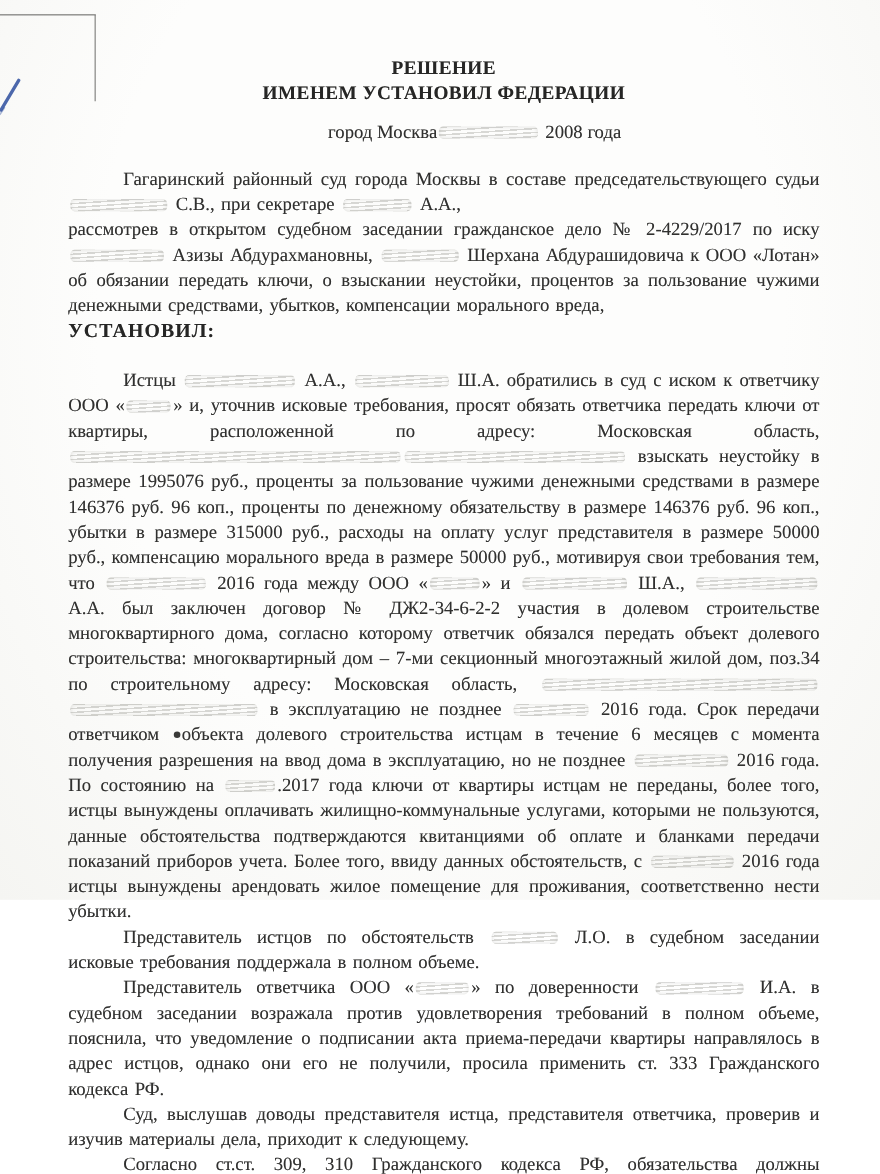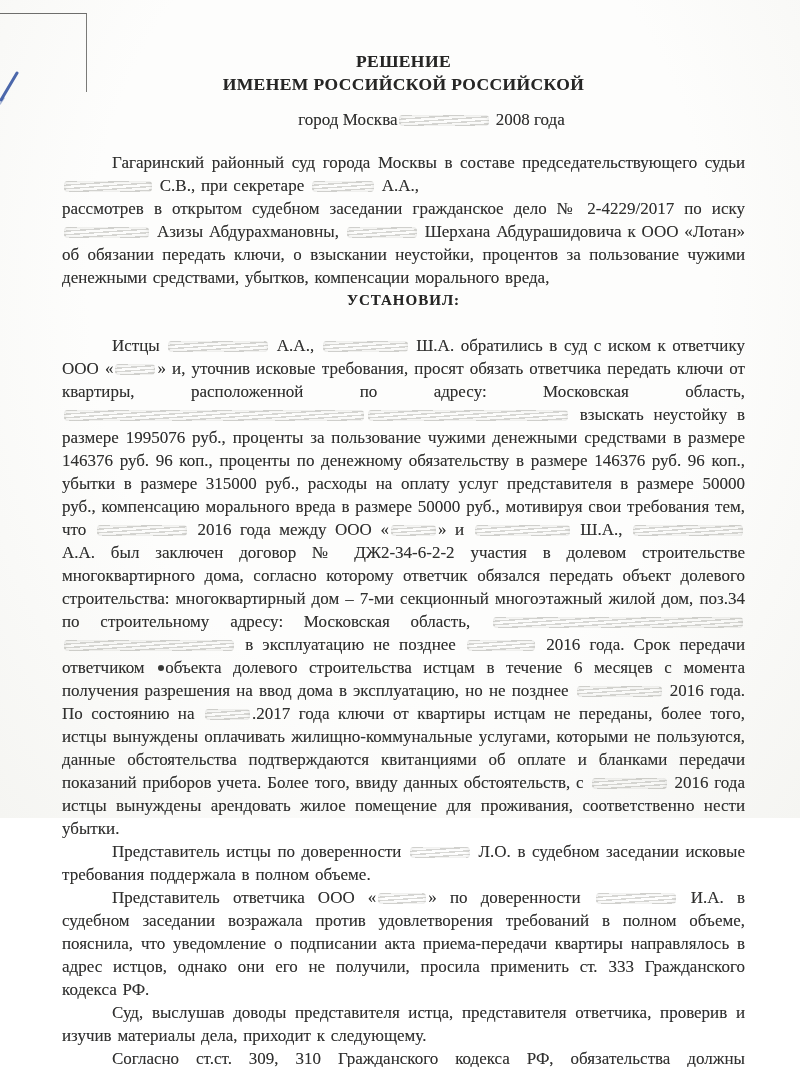--- a/index.html
+++ b/index.html
@@ -57,23 +57,23 @@
   .date-group { white-space: nowrap; }
   
   .doc-body { font-size: 17px; line-height: 23px; }
   .doc-para {
     margin: 0;
     text-align: justify;
     word-spacing: 1.5px;
   }
   .doc-para.indent { text-indent: 50px; font-family: Liberation Serif, serif; }
   .doc-heading {
-    text-align: center;
+    text-align: left;
     font-weight: bold;
-    font-size: 15px;
+    font-size: 18px;
     letter-spacing: 1px;
     color: #262625;
     margin: 0 0 22px 0;
     line-height: 23px;
   }
   
   .redaction {
     display: inline-block;
     height: 11px;
     border-radius: 4px;
@@ -102,35 +102,35 @@
 
   <div class="fold-corner"></div>
 
   <svg class="pen-stroke" width="40" height="60" viewBox="0 0 40 60">
     <path d="M1 40 L17 13" stroke="#2d4e9e" stroke-width="3" stroke-linecap="round" opacity="0.85" fill="none"></path>
     <path d="M0 44 L4 38" stroke="#2d4e9e" stroke-width="1.5" stroke-linecap="round" opacity="0.4" fill="none"></path>
   </svg>
 
   <div class="title-block">
     <div class="title-line">РЕШЕНИЕ</div>
-    <div class="title-line">ИМЕНЕМ РОССИЙСКОЙ РОССИЙСКОЙ</div>
+    <div class="title-line">ИМЕНЕМ УСТАНОВИЛ ФЕДЕРАЦИИ</div>
   </div>
 
   <div class="date-row">
     <span class="city">город Москва</span>
     <span class="date-group">
       <span class="redaction" id="date-redaction" style="width: 90px;"></span>
       <span>2008 года</span>
     </span>
   </div>
 
   <div class="doc-body">
       <p class="doc-para indent"><span>Гагаринский районный суд города Москвы в составе председательствующего судьи </span><span class="redaction" style="width: 88px;"></span><span> С.В., при секретаре </span><span class="redaction" style="width: 62px;"></span><span> А.А.,</span></p>
       <p class="doc-para"><span>рассмотрев в открытом судебном заседании гражданское дело № 2-4229/2017 по иску </span><span class="redaction" style="width: 85px;"></span><span> Азизы Абдурахмановны, </span><span class="redaction" style="width: 70px;"></span><span> Шерхана Абдурашидовича к ООО «Лотан» об обязании передать ключи, о взыскании неустойки, процентов за пользование чужими денежными средствами, убытков, компенсации морального вреда,</span></p>
       <p class="doc-heading">УСТАНОВИЛ:</p>
       <p class="doc-para indent"><span>Истцы </span><span class="redaction" style="width: 100px;"></span><span> А.А., </span><span class="redaction" style="width: 85px;"></span><span> Ш.А. обратились в суд с иском к ответчику ООО «</span><span class="redaction" style="width: 40px;"></span><span>» и, уточнив исковые требования, просят обязать ответчика передать ключи от квартиры, расположенной по адресу: Московская область, </span><span class="redaction" style="width: 300px;"></span><span class="redaction" style="width: 200px;"></span><span> взыскать неустойку в размере 1995076 руб., проценты за пользование чужими денежными средствами в размере 146376 руб. 96 коп., проценты по денежному обязательству в размере 146376 руб. 96 коп., убытки в размере 315000 руб., расходы на оплату услуг представителя в размере 50000 руб., компенсацию морального вреда в размере 50000 руб., мотивируя свои требования тем, что </span><span class="redaction" style="width: 90px;"></span><span> 2016 года между ООО «</span><span class="redaction" style="width: 45px;"></span><span>» и </span><span class="redaction" style="width: 95px;"></span><span> Ш.А., </span><span class="redaction" style="width: 110px;"></span><span> А.А. был заключен договор № ДЖ2-34-6-2-2 участия в долевом строительстве многоквартирного дома, согласно которому ответчик обязался передать объект долевого строительства: многоквартирный дом – 7-ми секционный многоэтажный жилой дом, поз.34 по строительному адресу: Московская область, </span><span class="redaction" style="width: 250px;"></span><span class="redaction" style="width: 170px;"></span><span> в эксплуатацию не позднее </span><span class="redaction" style="width: 68px;"></span><span> 2016 года. Срок передачи ответчиком </span><span class="ink-dot"></span><span>объекта долевого строительства истцам в течение 6 месяцев с момента получения разрешения на ввод дома в эксплуатацию, но не позднее </span><span class="redaction" style="width: 85px;"></span><span> 2016 года. По состоянию на </span><span class="redaction" style="width: 45px;"></span><span>.2017 года ключи от квартиры истцам не переданы, более того, истцы вынуждены оплачивать жилищно-коммунальные услугами, которыми не пользуются, данные обстоятельства подтверждаются квитанциями об оплате и бланками передачи показаний приборов учета. Более того, ввиду данных обстоятельств, с </span><span class="redaction" style="width: 75px;"></span><span> 2016 года истцы вынуждены арендовать жилое помещение для проживания, соответственно нести убытки.</span></p>
-      <p class="doc-para indent"><span>Представитель истцы по доверенности </span><span class="redaction" style="width: 60px;"></span><span> Л.О. в судебном заседании исковые требования поддержала в полном объеме.</span></p>
+      <p class="doc-para indent"><span>Представитель истцов по обстоятельств </span><span class="redaction" style="width: 60px;"></span><span> Л.О. в судебном заседании исковые требования поддержала в полном объеме.</span></p>
       <p class="doc-para indent"><span>Представитель ответчика ООО «</span><span class="redaction" style="width: 48px;"></span><span>» по доверенности </span><span class="redaction" style="width: 80px;"></span><span> И.А. в судебном заседании возражала против удовлетворения требований в полном объеме, пояснила, что уведомление о подписании акта приема-передачи квартиры направлялось в адрес истцов, однако они его не получили, просила применить ст. 333 Гражданского кодекса РФ.</span></p>
       <p class="doc-para indent"><span>Суд, выслушав доводы представителя истца, представителя ответчика, проверив и изучив материалы дела, приходит к следующему.</span></p>
       <p class="doc-para indent"><span>Согласно ст.ст. 309, 310 Гражданского кодекса РФ, обязательства должны исполняться надлежащим образом в соответствии с условиями обязательства и требований – в соответствии с обычаями делового оборота и ли иными обычно предъявляемыми требованиями.</span></p>
     </div>
 
 </div>
 
 </body></html>

